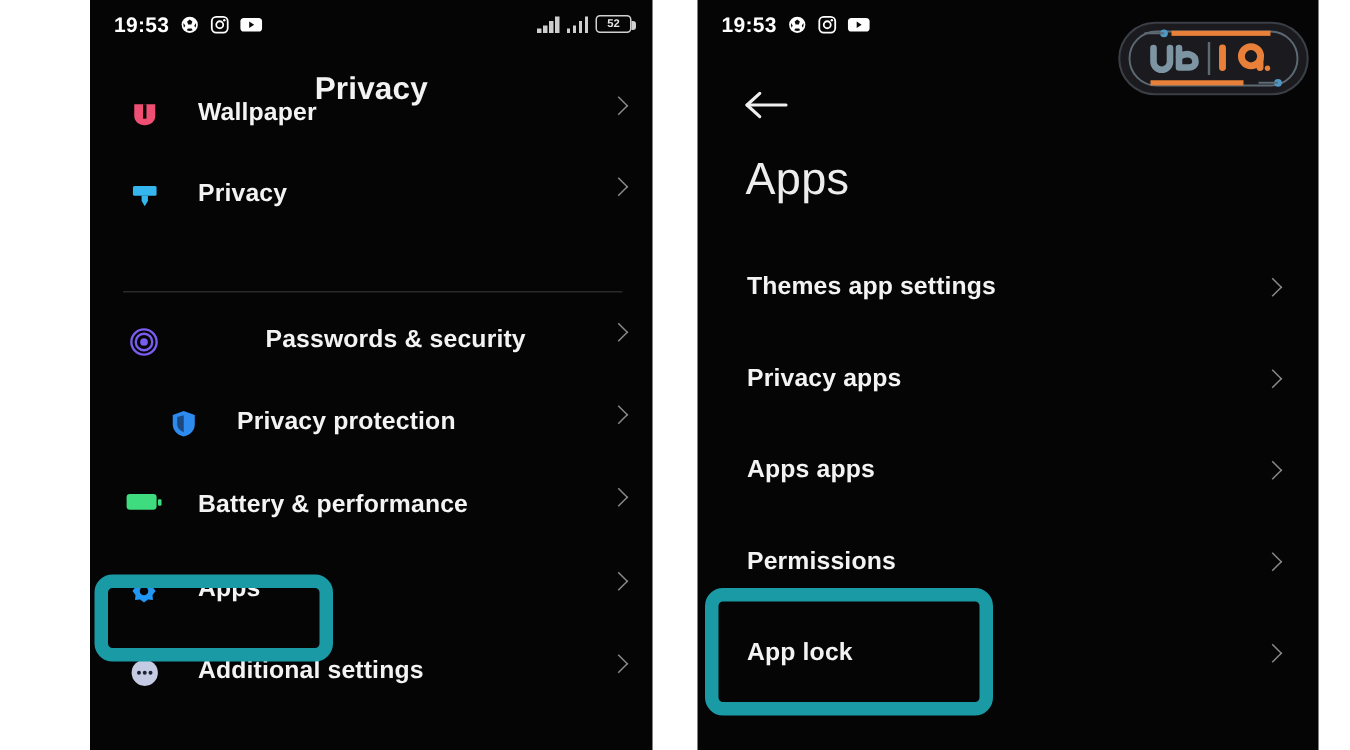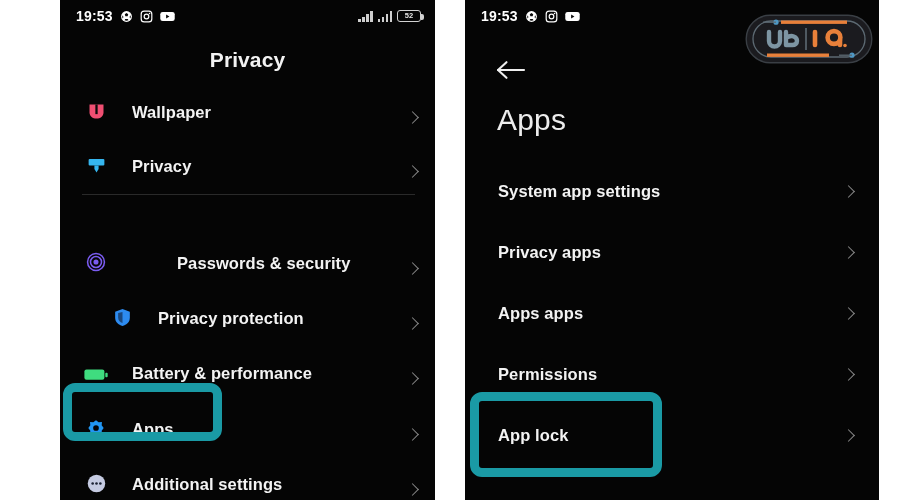--- a/index.html
+++ b/index.html
@@ -106,21 +106,21 @@
     font-weight: bold;
     letter-spacing: .1px;
   }
 
   
   .row {
     position: absolute;
     left: 0; right: 0;
     height: 56px;
     display: flex;
-    align-items: flex-end;
+    align-items: flex-start;
     padding-left: 22px;
     padding-right: 18px;
   }
   .row .ico-wrap {
     width: 28px;
     min-width: 28px;
     display: flex;
     align-items: center;
     justify-content: center;
     margin-right: 22px;
@@ -359,21 +359,21 @@
     <div class="back-arrow">
       <svg width="32" height="22" viewBox="0 0 32 22">
         <path d="M3 11h26" stroke="#efefef" stroke-width="2.1" fill="none" stroke-linecap="round"></path>
         <path d="M11.5 3.2L3 11l8.5 7.8" stroke="#efefef" stroke-width="2.1" fill="none" stroke-linecap="round" stroke-linejoin="round"></path>
       </svg>
     </div>
 
     <div class="apps-title">Apps</div>
 
     <div class="row-r" style="top:167px;">
-      <span class="label">System app settings</span>
+      <span class="label">Themes app settings</span>
       <span class="chev"></span>
     </div>
 
     <div class="row-r" style="top:228px;">
       <span class="label">Privacy apps</span>
       <span class="chev"></span>
     </div>
 
     <div class="row-r" style="top:289px;">
       <span class="label">Apps apps</span>

